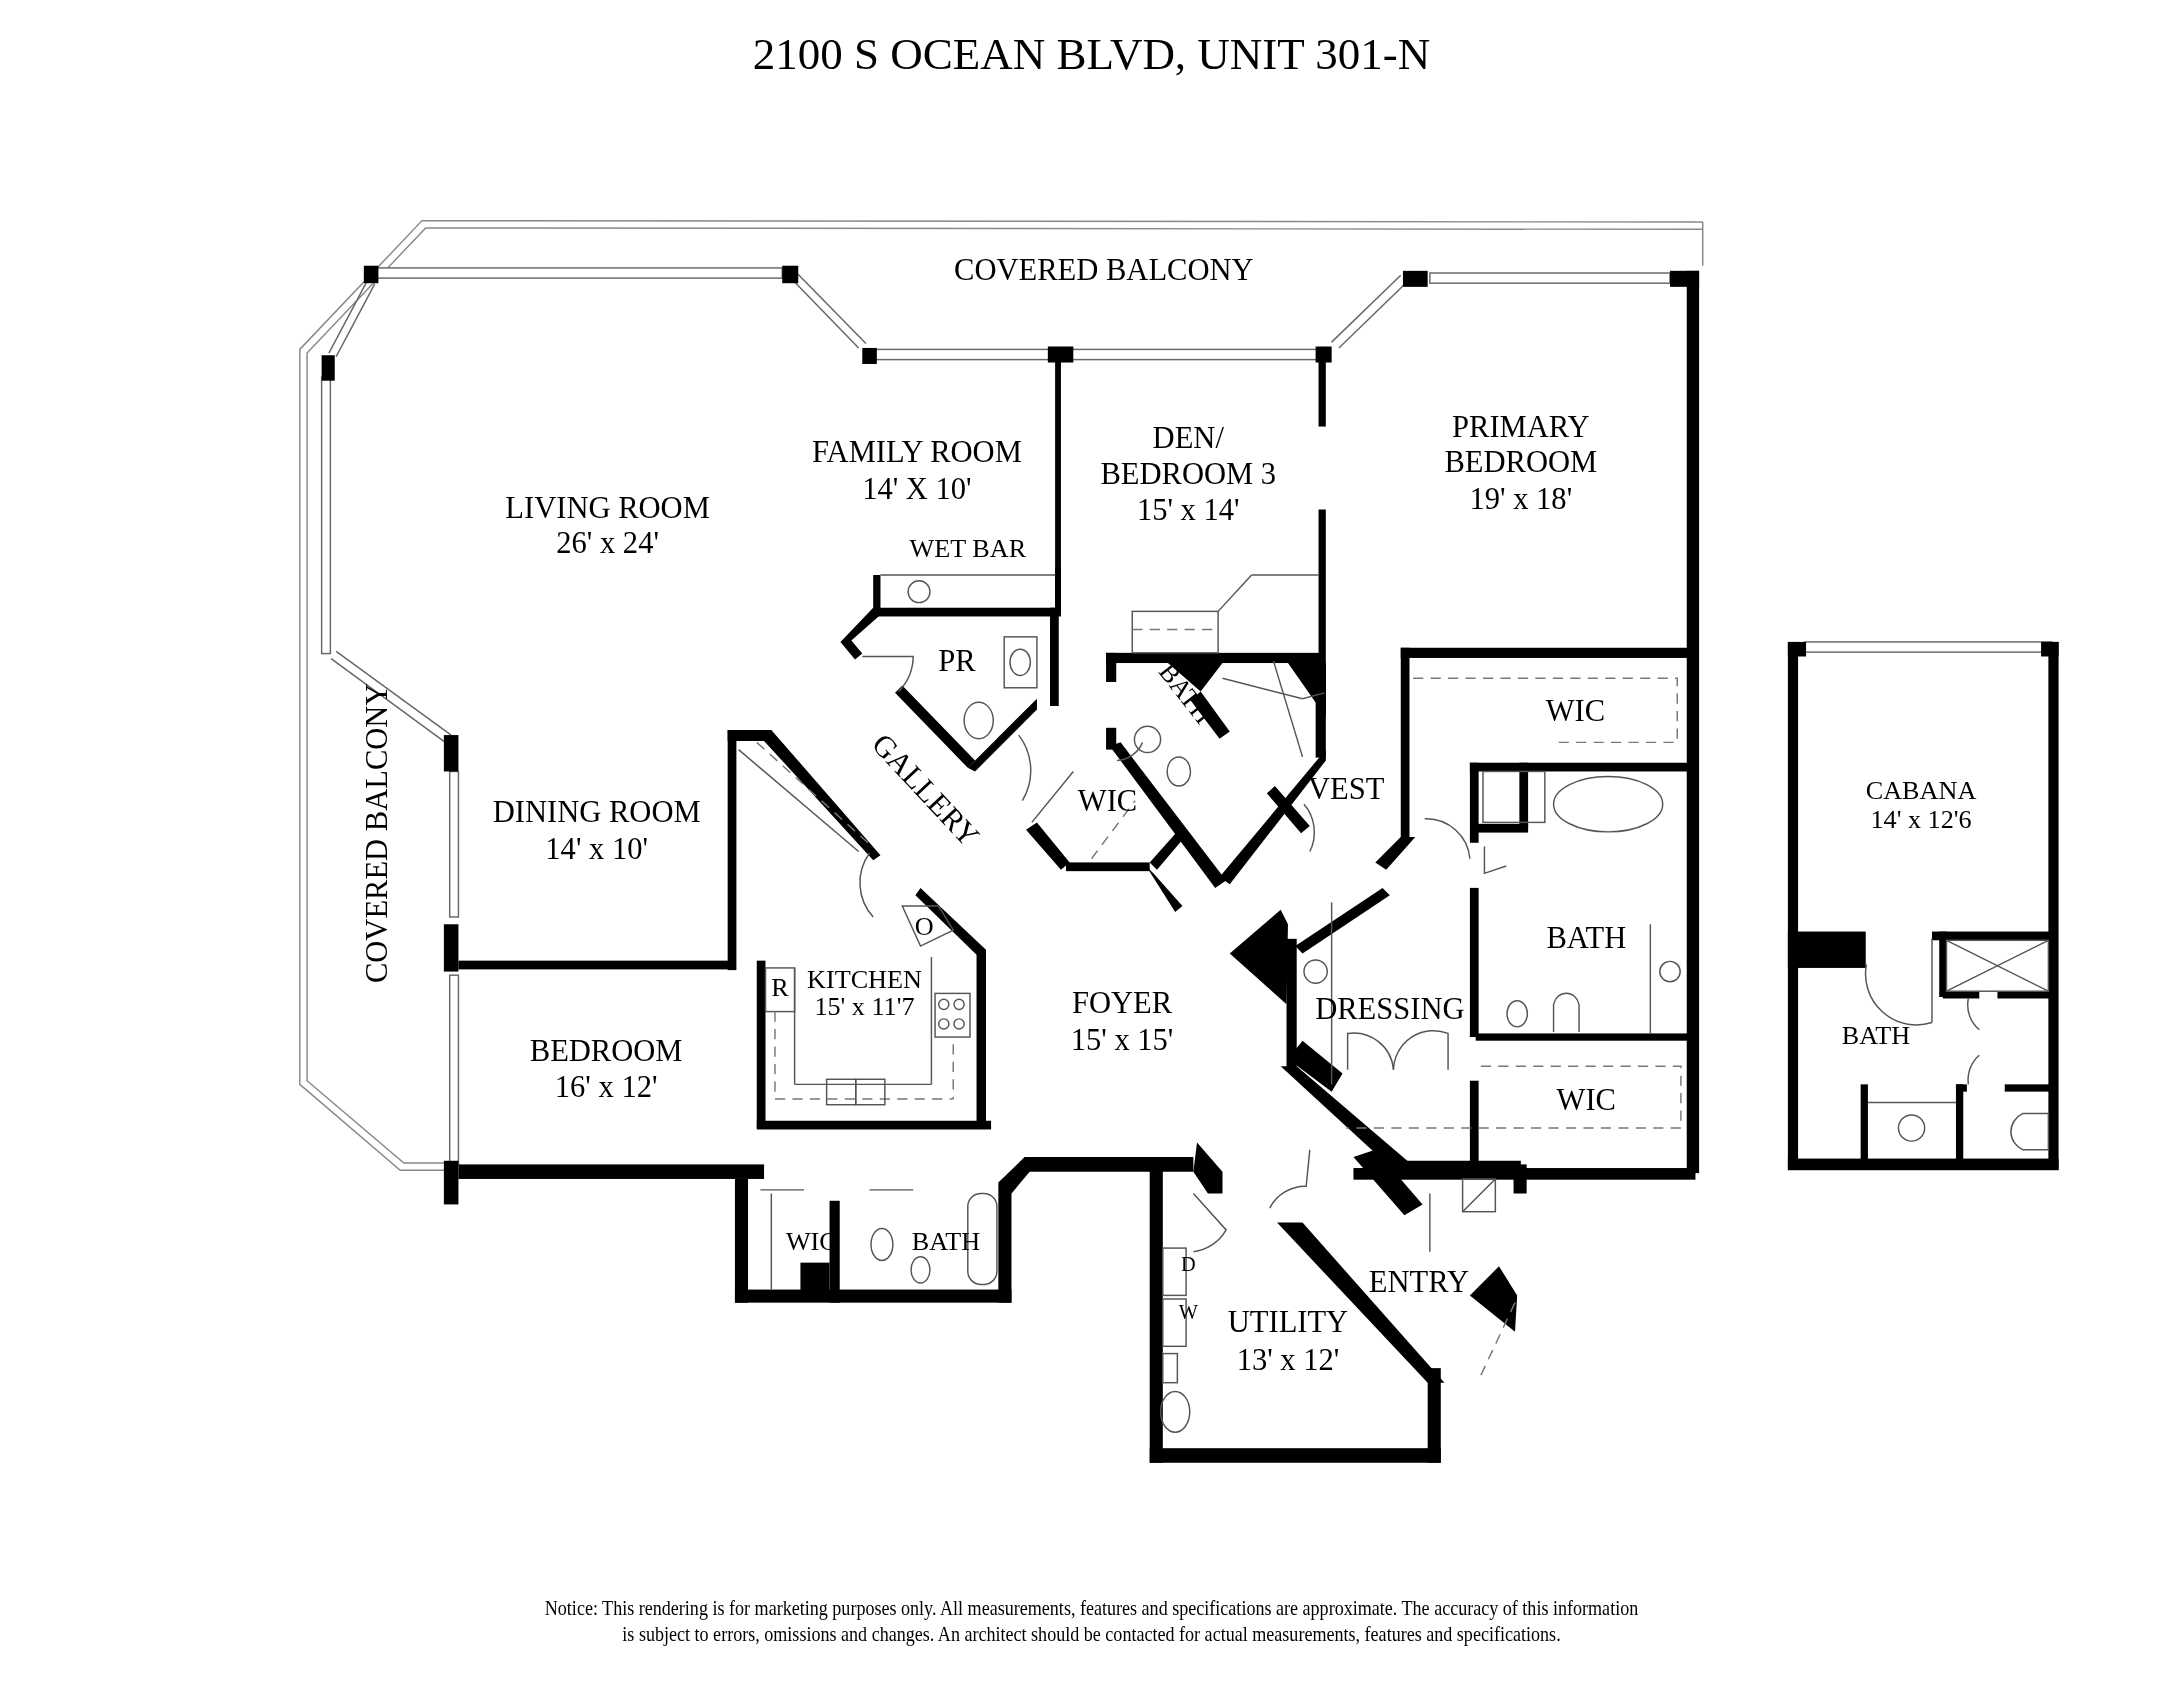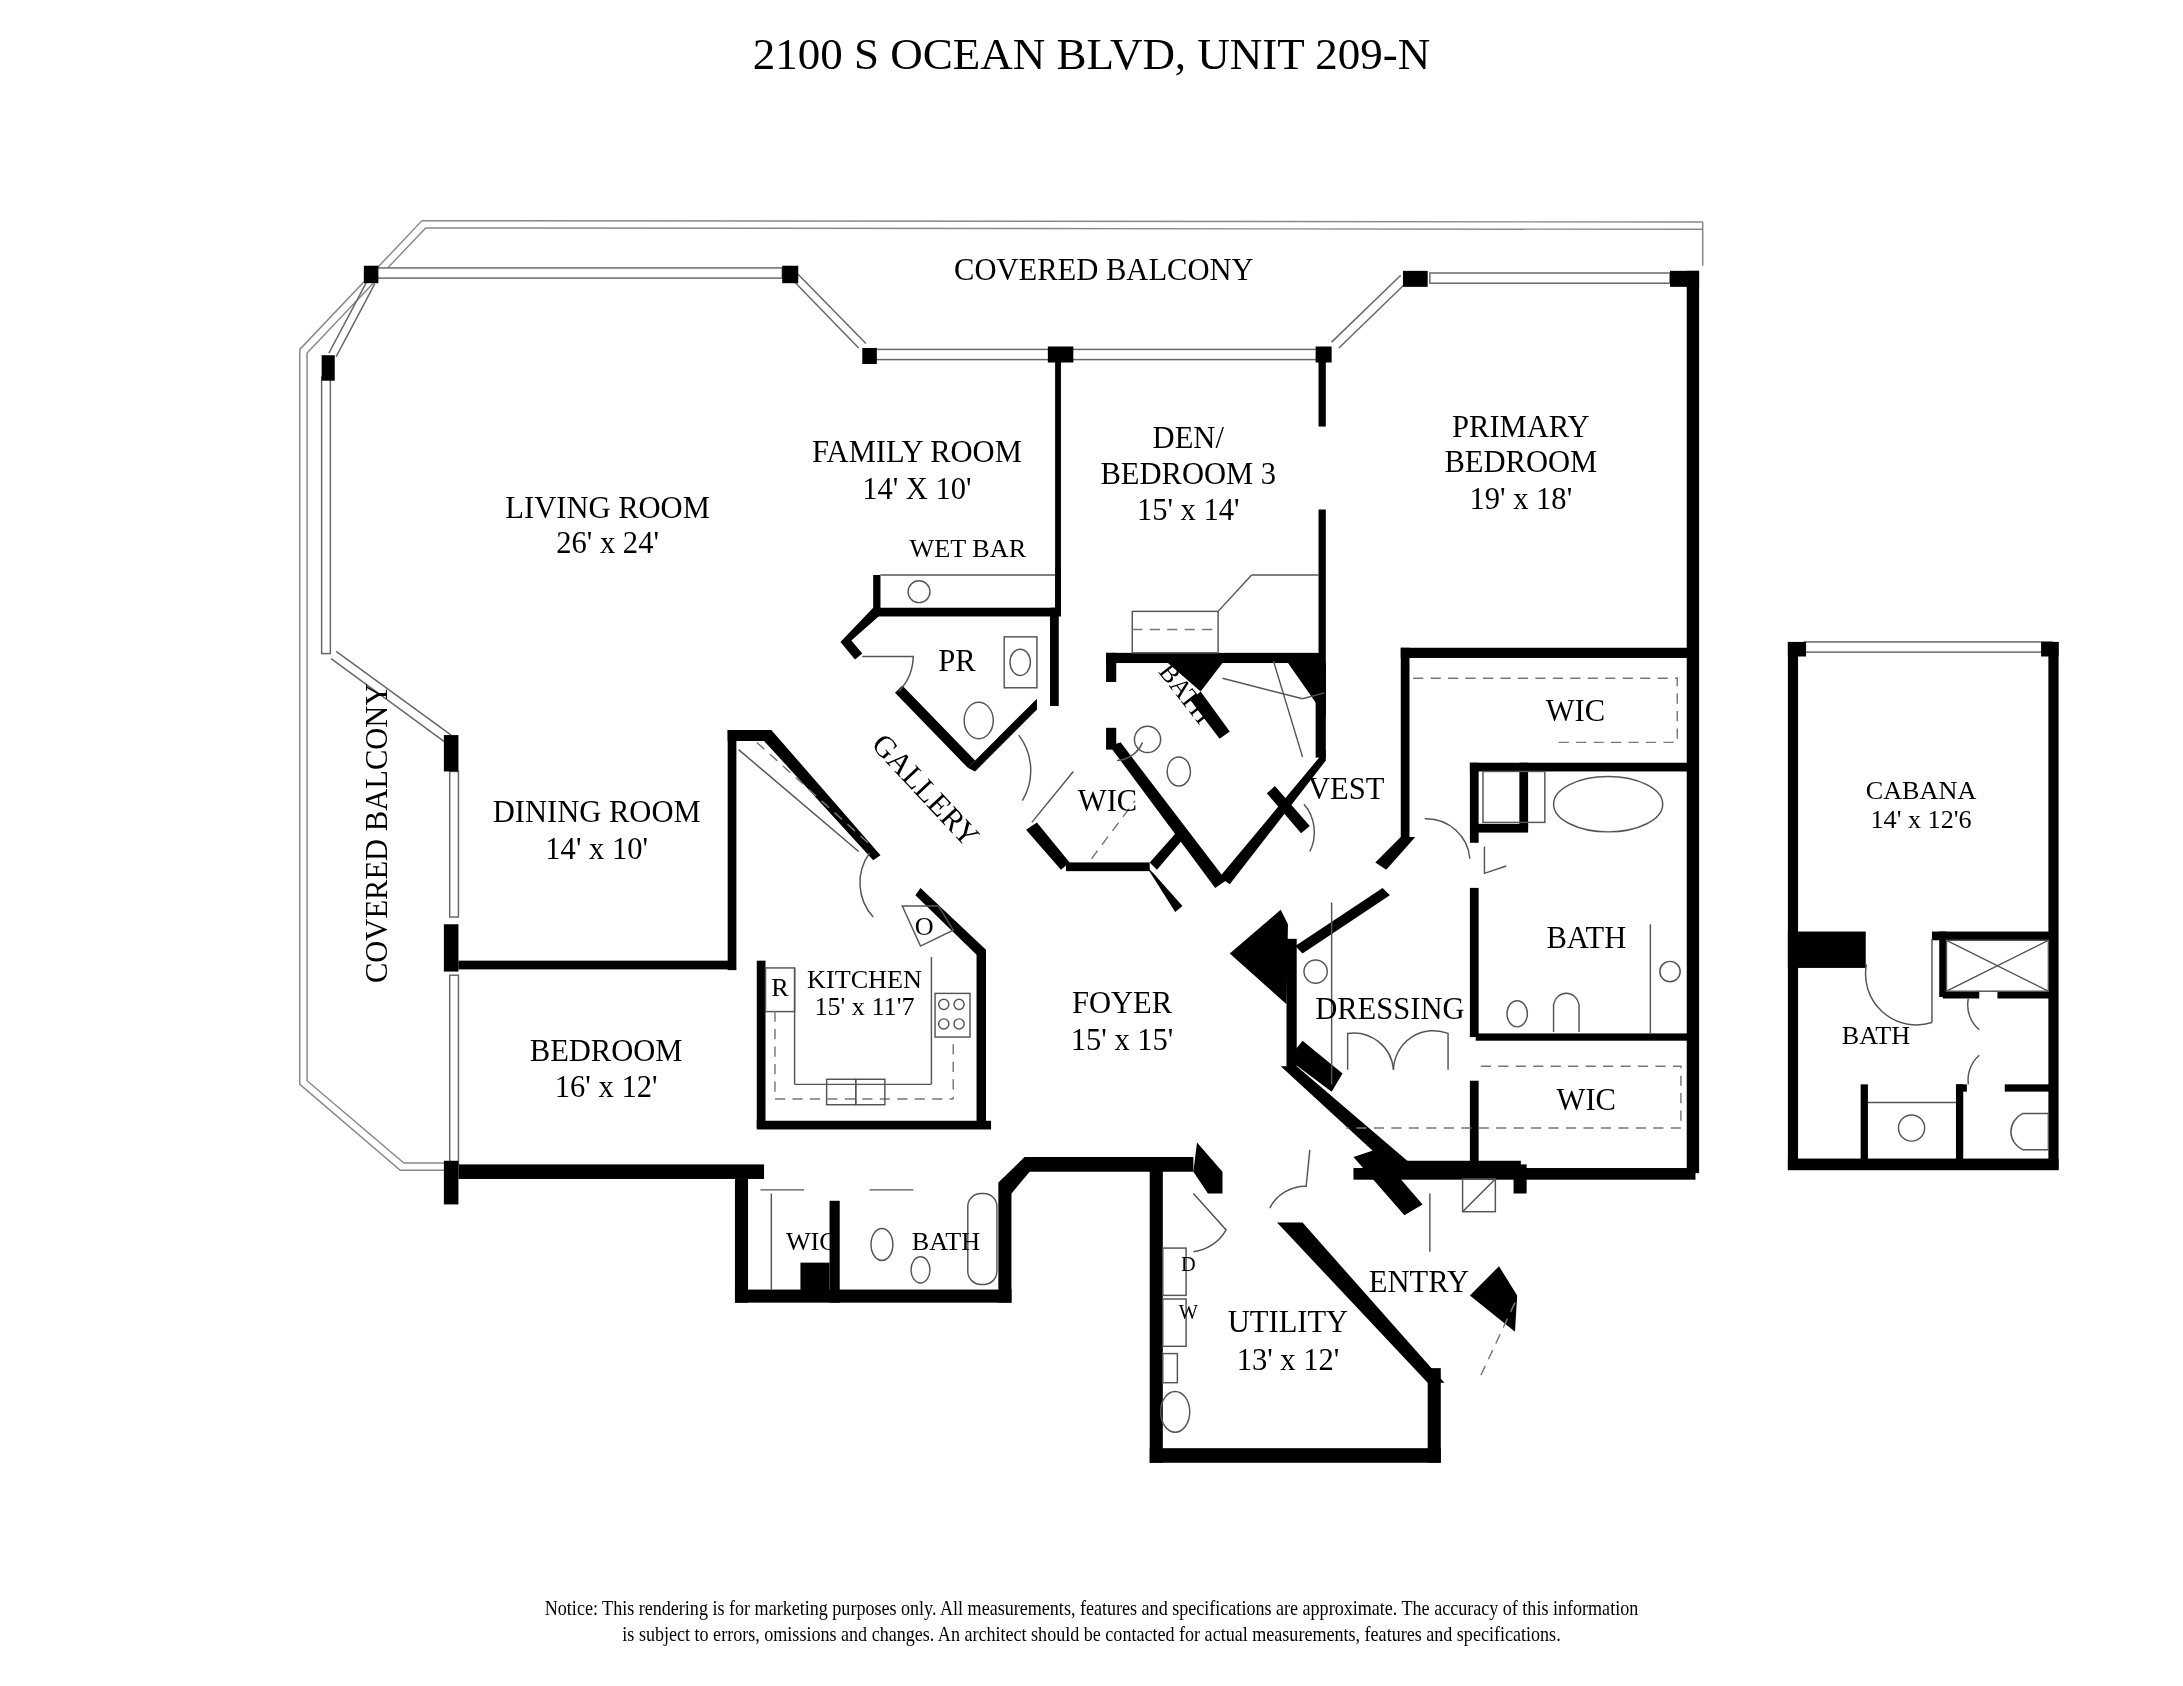--- a/index.html
+++ b/index.html
@@ -12,21 +12,21 @@
   .dash { stroke: #777; stroke-width: 2; fill: none; stroke-dasharray: 14 10; }
   .balc { stroke: #888; stroke-width: 2; fill: none; }
   .win { stroke: #666; stroke-width: 2; fill: #fff; }
   .lbl { font-family: "Liberation Serif", "DejaVu Serif", serif; fill: #000; text-anchor: middle; }
   .lbl-md { font-size: 42px; }
   .lbl-sm { font-size: 36px; }
 </style>
 </head>
 <body>
 
-<div class="title">2100 S OCEAN BLVD, UNIT 209-N</div>
+<div class="title">2100 S OCEAN BLVD, UNIT 301-N</div>
 
 <svg id="plan" viewBox="0 0 3000 2318" xmlns="http://www.w3.org/2000/svg">
 
   <g>
     <polyline class="balc" points="2340,305 580,303 412,480 412,1490 550,1608 620,1608"></polyline>
     <polyline class="balc" points="2340,315 585,313 422,485 422,1485 555,1598 620,1598"></polyline>
     <line class="balc" x1="2340" y1="305" x2="2340" y2="365"></line>
   </g>
 
   <g>

